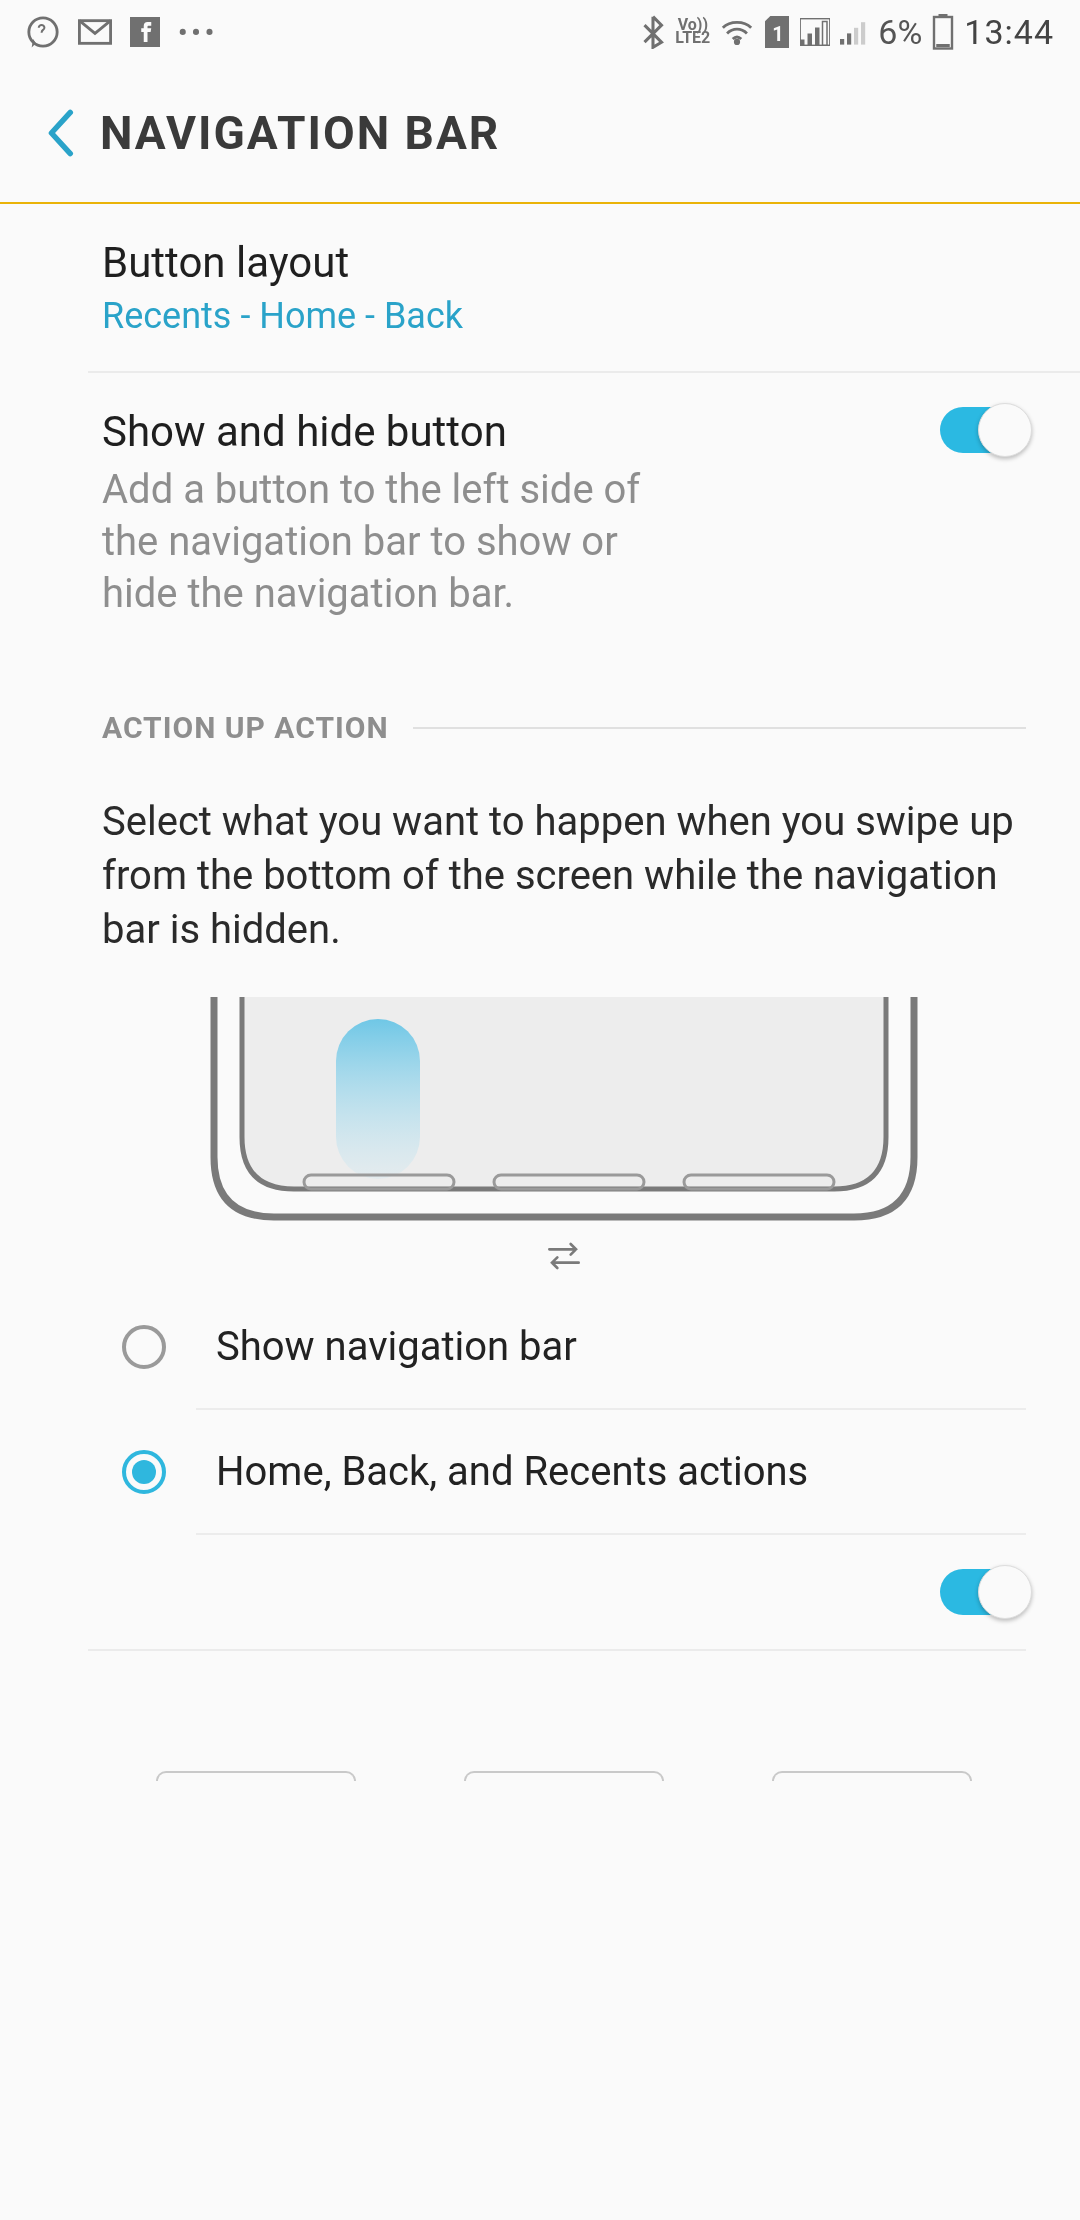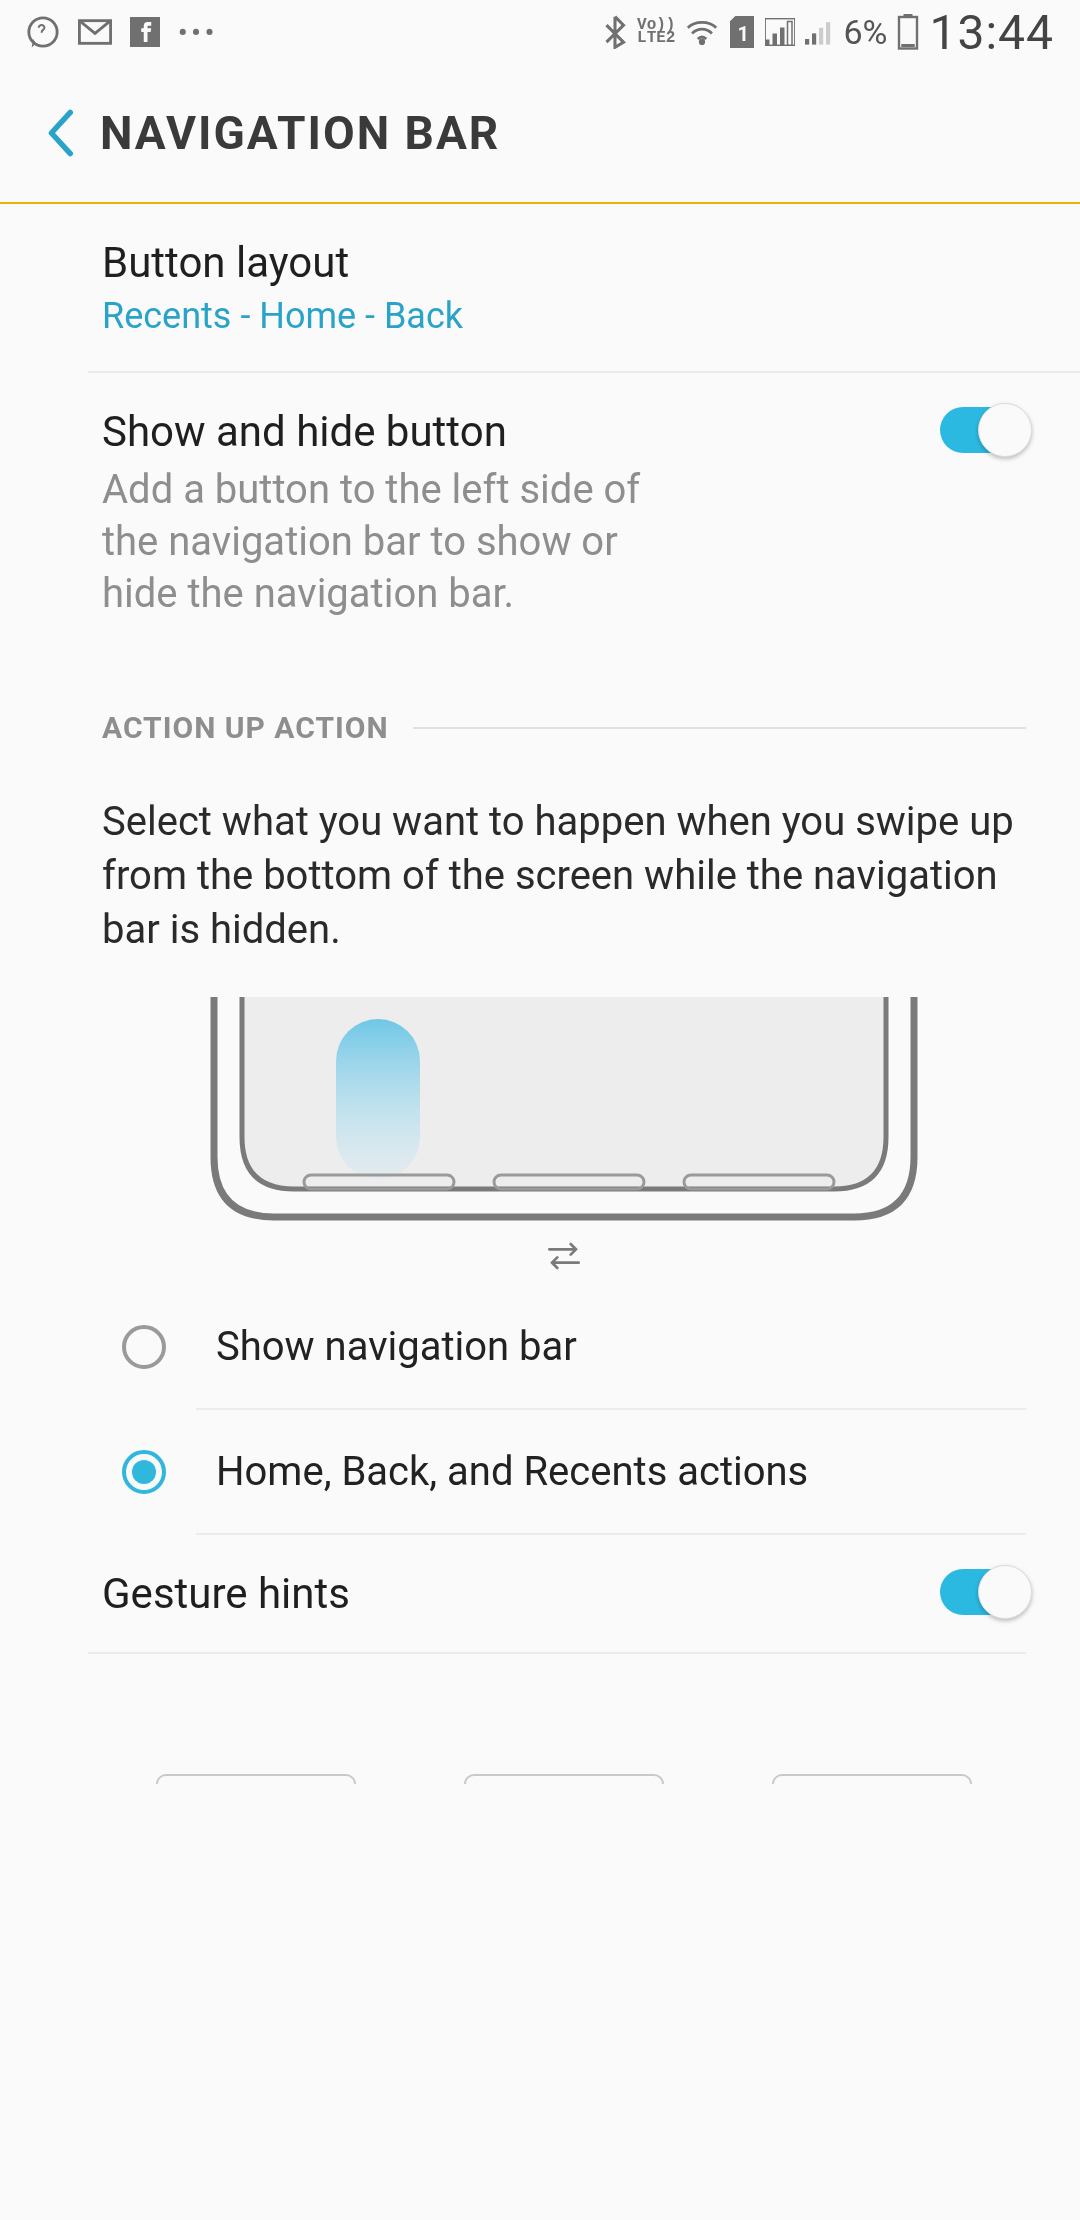--- a/index.html
+++ b/index.html
@@ -19,21 +19,21 @@
     padding: 0 26px;
     color: #707070;
     font-size: 30px;
   }
   .statusbar .left { display: flex; align-items: center; gap: 18px; }
   .statusbar .spacer { flex: 1; }
   .statusbar .right { display: flex; align-items: center; gap: 10px; }
   .sb-ic svg { display: block; }
   .dots-ic { letter-spacing: 4px; font-weight: bold; font-size: 26px; }
   .sb-txt { font-size: 34px; color: #555; }
-  .sb-time { font-size: 48px; color: #444; letter-spacing: 1px; }
+  .sb-time { font-size: 34px; color: #444; letter-spacing: 1px; }
 
   
   .header {
     height: 140px;
     display: flex;
     align-items: center;
     padding: 0 20px;
     border-bottom: 2px solid #eab308;
   }
   .back-btn {
@@ -214,21 +214,21 @@
     </span>
     <span class="dots-ic">•••</span>
   </div>
   <div class="spacer"></div>
   <div class="right">
     <span class="sb-ic">
       <svg width="24" height="34" viewBox="0 0 12 20" fill="none" stroke="#707070" stroke-width="1.8">
           <path d="M6 1 L11 6 L6 11 L11 16 L6 19 V1 M1 6 L6 11 M1 16 L6 11"></path>
         </svg>
     </span>
-    <span class="sb-ic" style="line-height:0.8;font-size:16px;font-weight:700;display:flex;flex-direction:column;align-items:center;font-family:Liberation Mono, monospace;">
+    <span class="sb-ic" style="line-height:0.8;font-size:16px;font-weight:700;display:flex;flex-direction:column;align-items:center;">
       <span>Vo))</span>
       <span>LTE2</span>
     </span>
     <span class="sb-ic">
       <svg width="34" height="28" viewBox="0 0 24 18" fill="none" stroke="#707070" stroke-width="2">
           <path d="M2 6 C7 1 17 1 22 6"></path>
           <path d="M5 10 C9 6 15 6 19 10"></path>
           <path d="M9 14 C11 12 13 12 15 14"></path>
           <circle cx="12" cy="16" r="1.2" fill="#707070"></circle>
         </svg>
@@ -337,21 +337,20 @@
   <div class="radio-divider"></div>
 
   <div class="radio-item">
     <div class="radio checked"></div>
     <div class="radio-label">Home, Back, and Recents actions</div>
   </div>
   <div class="radio-divider"></div>
 
   <div class="item with-switch">
     <div class="text-col">
-      <div class="item-title">Gesture hints</div>
     </div>
     <div class="switch">
       <div class="switch-track"></div>
       <div class="switch-thumb"></div>
     </div>
   </div>
   <div class="divider" style="margin-right:54px;"></div>
 
   <div class="bottom-btns">
     <div class="btn-outline"></div>

